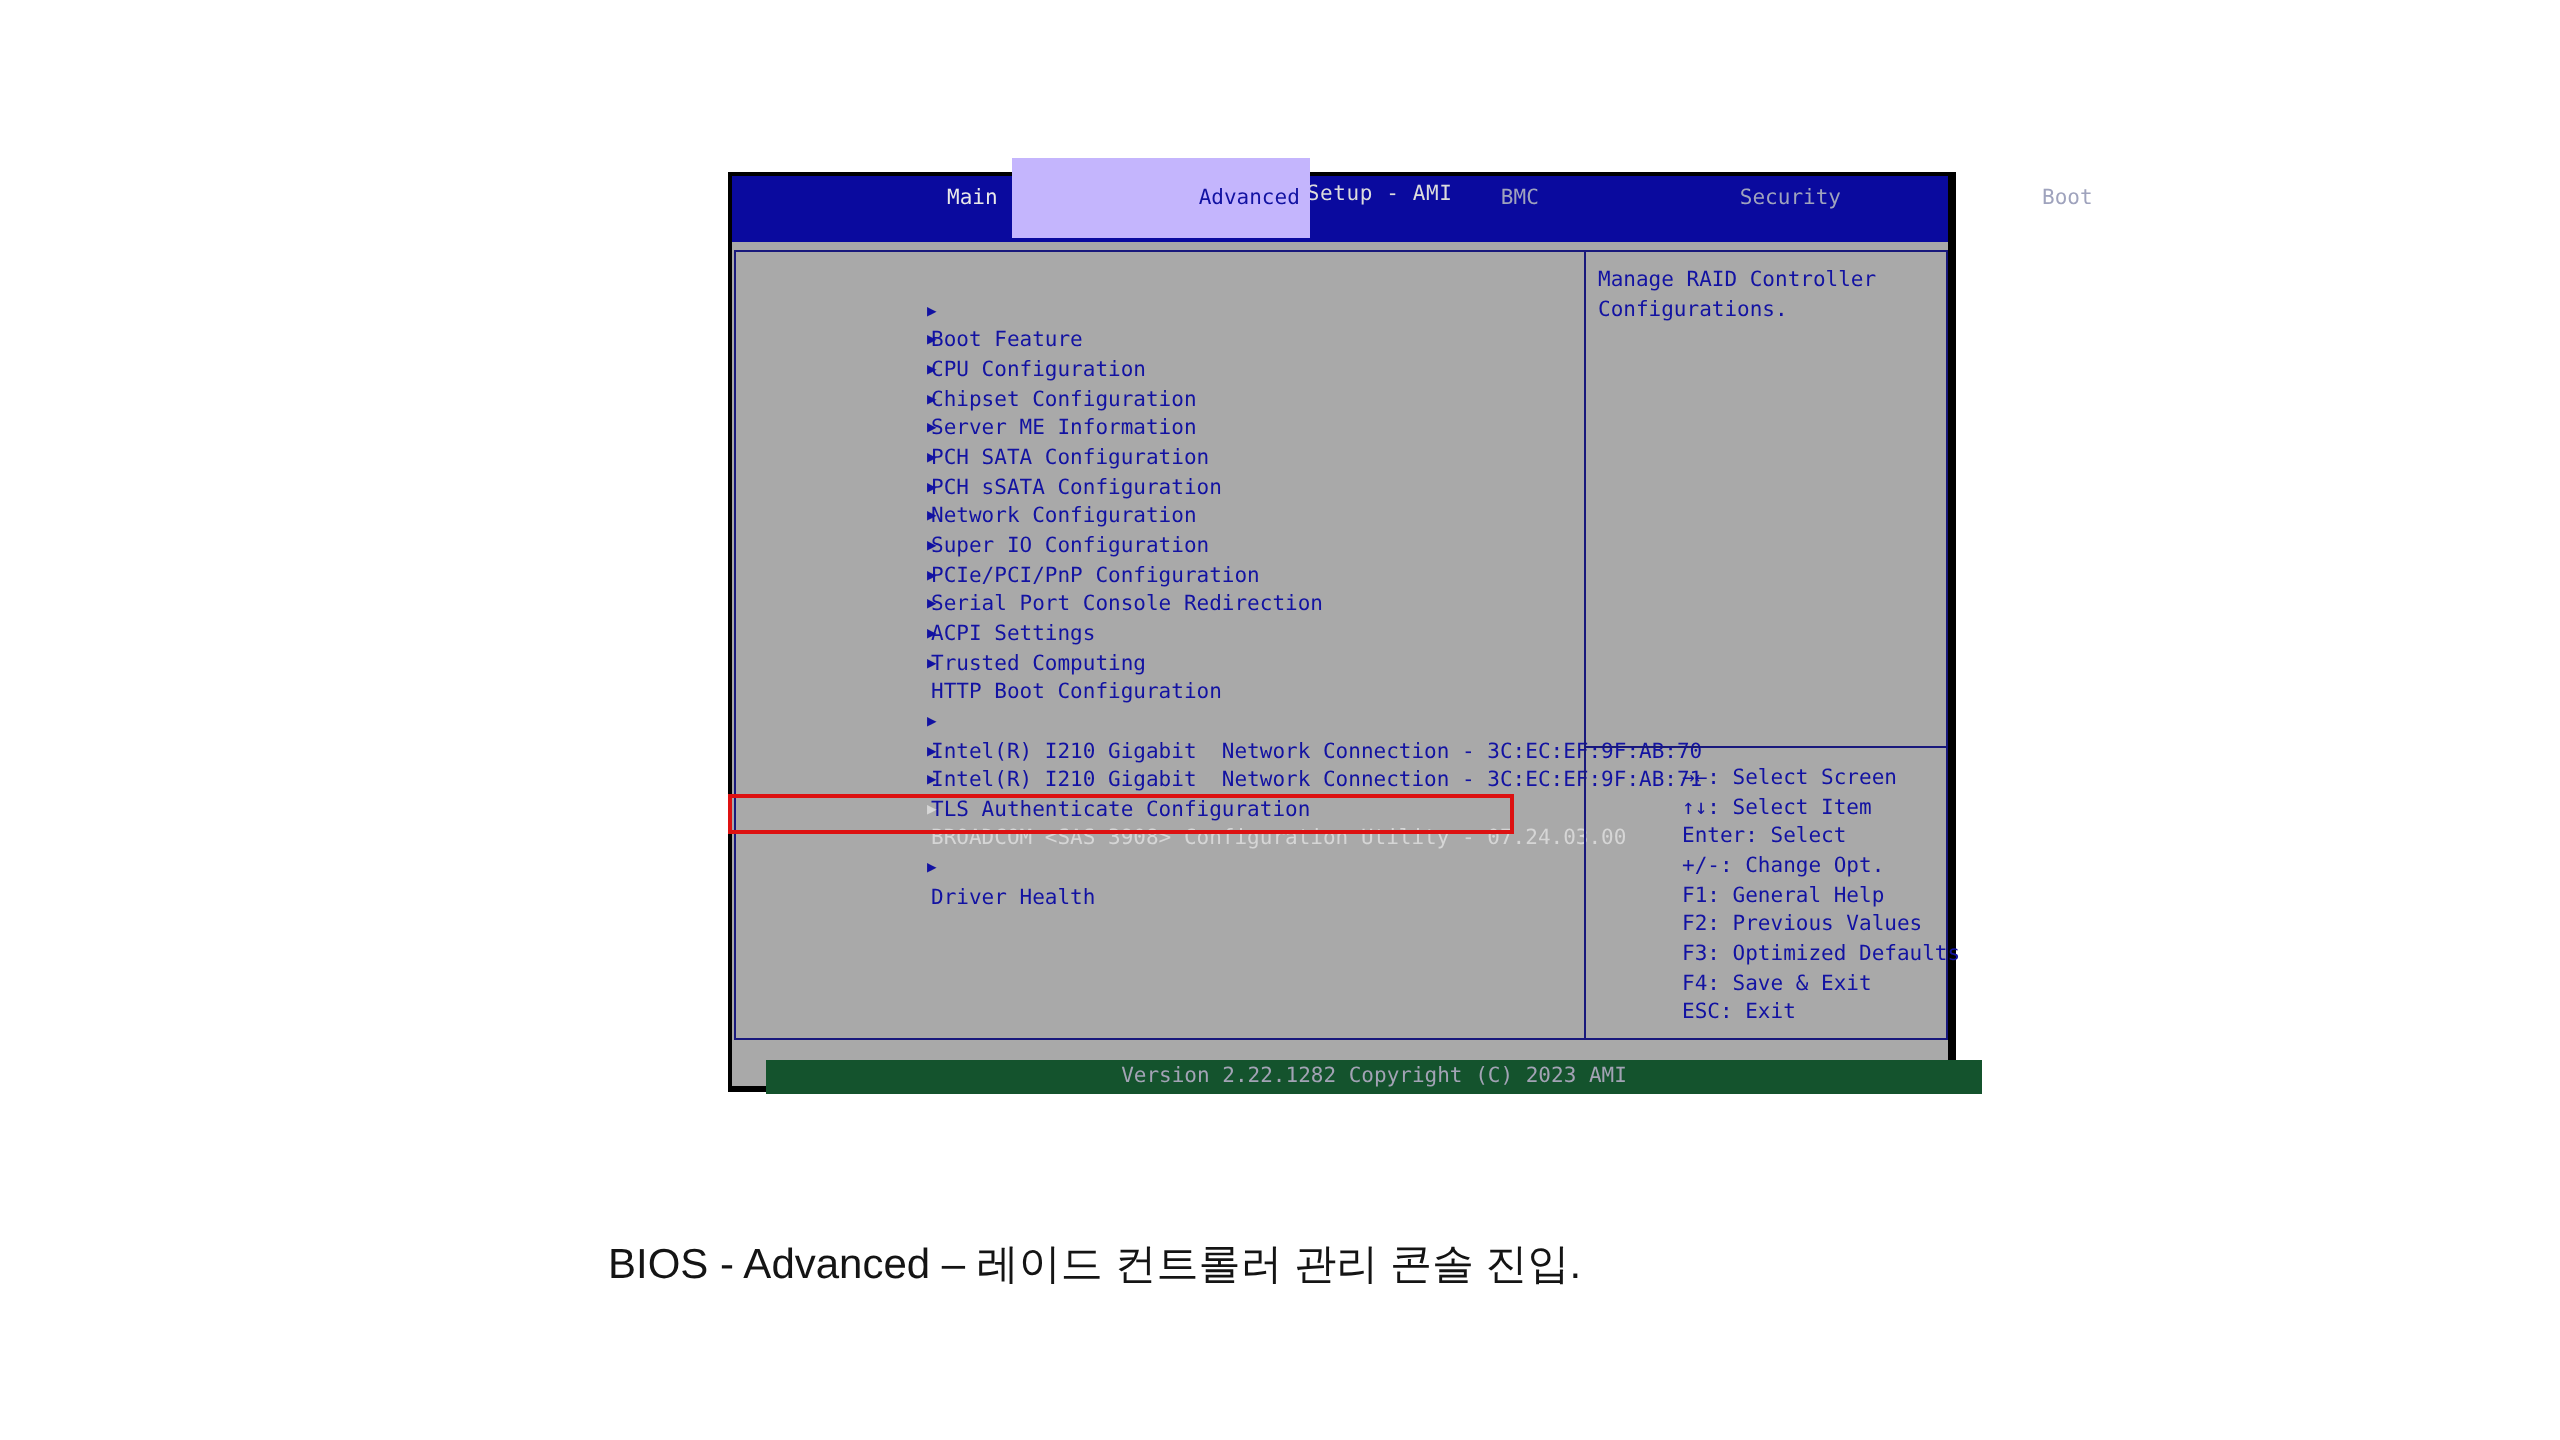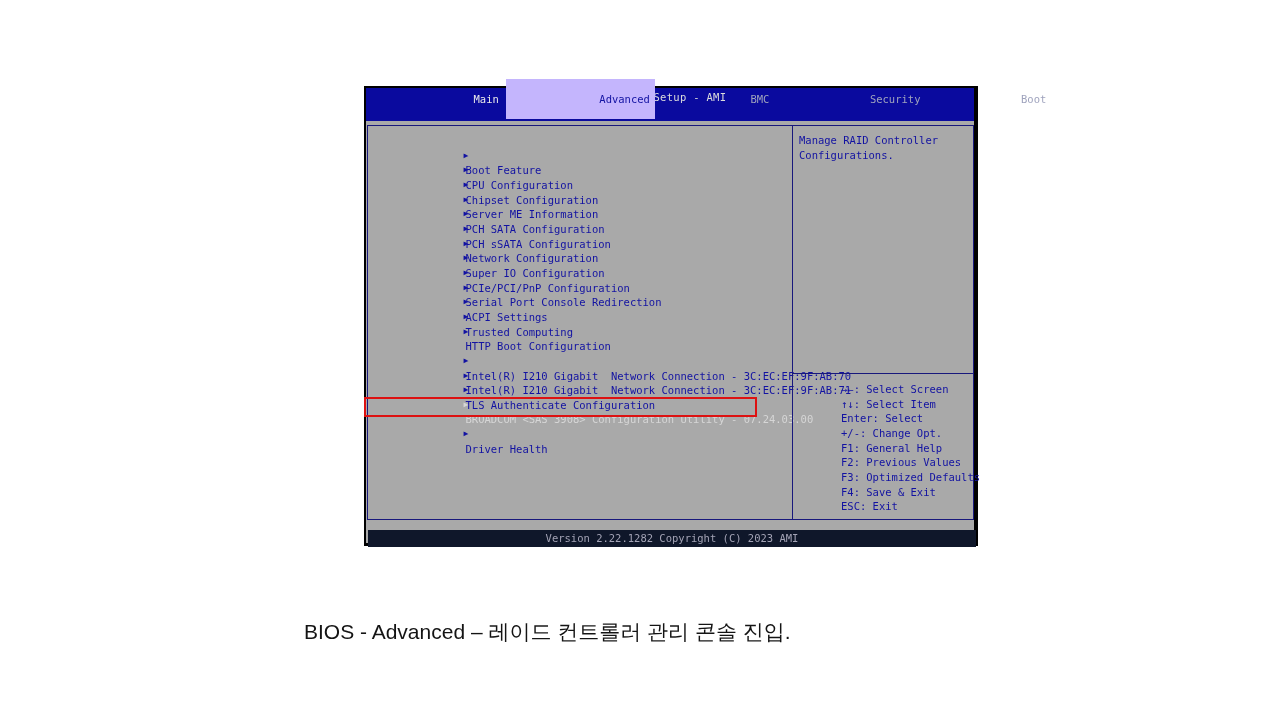--- a/index.html
+++ b/index.html
@@ -31,21 +31,21 @@
   .row.blank .arrow{visibility:hidden;}
 
   .help{position:absolute;left:425px;top:0;right:0;bottom:0;}
   .helptext{padding:7px 5px 0 6px;}
   .helptext div{font-size:10.5px;line-height:14.7px;color:#1212a2;white-space:pre;}
   .divider-h{position:absolute;left:0;right:0;top:247px;height:1px;background:#18187c;}
   .hotkeys{position:absolute;left:4px;top:256px;right:0;margin-left:44px;}
   .hotkeys .hk{font-size:10.5px;line-height:14.66px;color:#1212a2;white-space:pre;}
 
   
-  .verbar{position:absolute;left:2px;top:442px;width:608px;height:17px;background:#0f172a;}
+  .verbar{position:absolute;left:17px;top:442px;width:608px;height:17px;background:#14532d;}
   .verbar .ver{width:100%;text-align:center;font-size:10.5px;line-height:16px;color:#a3a3b5;}
 
   
   .red-annotation{position:absolute;left:0;top:311px;width:393px;height:20px;
     border:2px solid #dd1111;box-sizing:border-box;pointer-events:none;}
 
   
   .caption{position:absolute;left:304px;top:618px;width:734px;
     font-family:"Liberation Sans","DejaVu Sans",sans-serif;font-size:21px;color:#141414;}
 </style>

